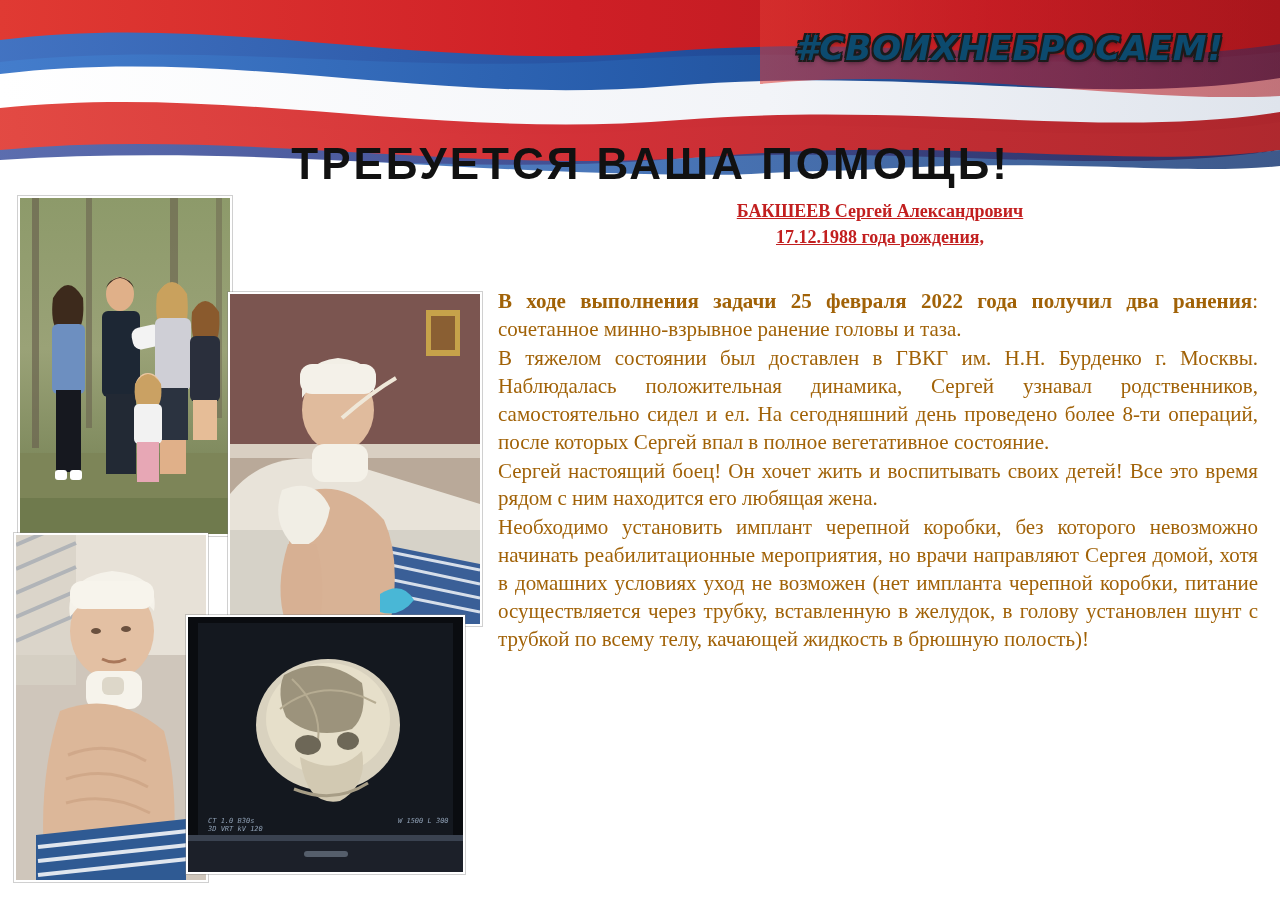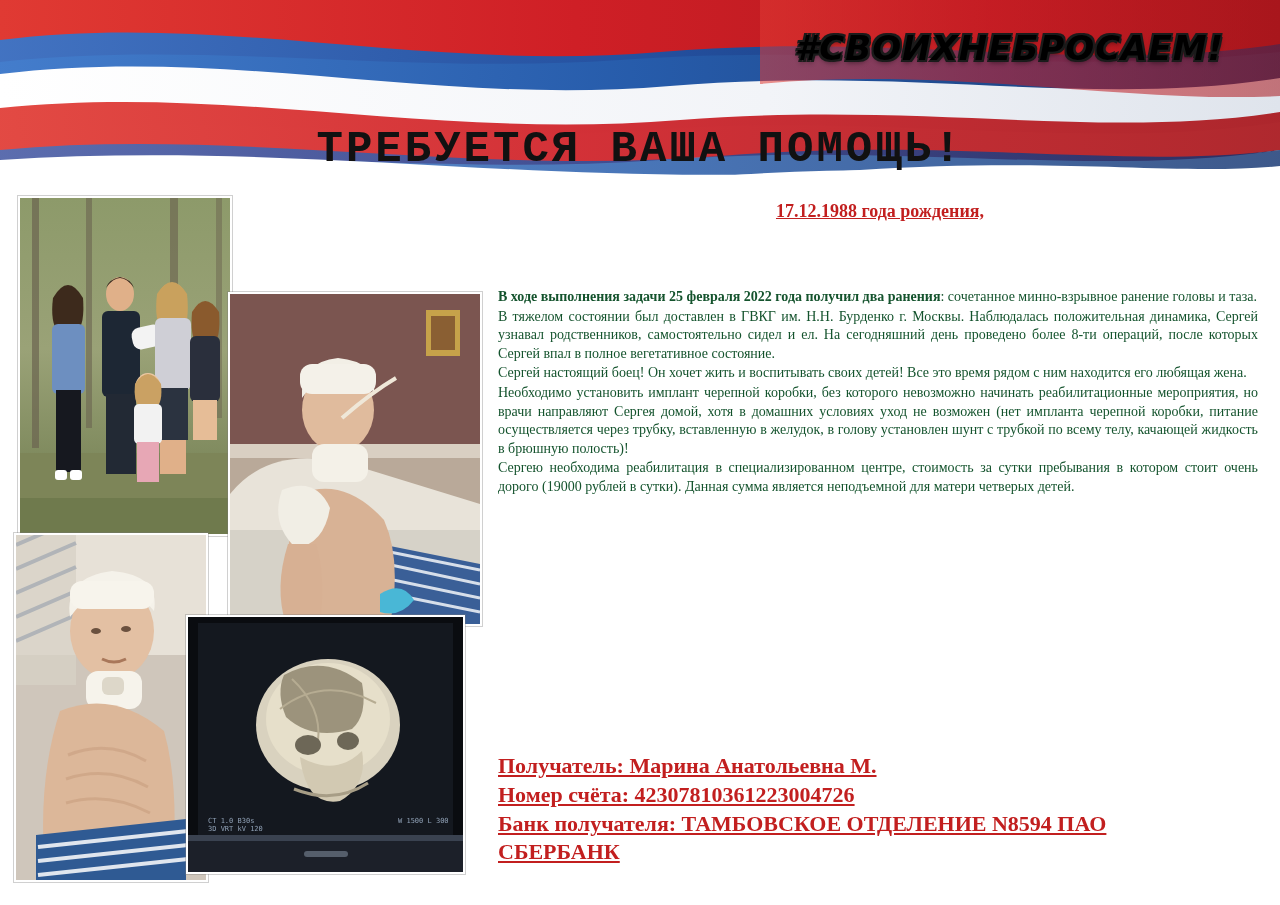--- a/index.html
+++ b/index.html
@@ -31,36 +31,36 @@
 
   .hashtag {
     position: absolute;
     right: 56px;
     top: 28px;
     font-family: "DejaVu Sans", sans-serif;
     font-weight: bold;
     font-style: italic;
     font-size: 34px;
     letter-spacing: 1px;
-    color: #000000;
+    color: #0c4a6e;
     text-shadow:
       -2px -2px 0 #1b1b1b, 2px -2px 0 #1b1b1b,
       -2px 2px 0 #1b1b1b, 2px 2px 0 #1b1b1b,
       0 3px 5px rgba(0,0,0,.45);
     white-space: nowrap;
   }
 
   
   .headline {
     position: absolute;
     left: 270px;
-    top: 124px;
+    top: 139px;
     width: 740px;
-    text-align: center;
-    font-family: Liberation Mono, monospace;
+    text-align: right;
+    font-family: Liberation Sans, sans-serif;
     font-weight: bold;
     font-size: 44px;
     letter-spacing: 3px;
     color: #111111;
     white-space: nowrap;
   }
 
   
   .subject {
     position: absolute;
@@ -76,23 +76,23 @@
   }
   .subject div { text-decoration: underline; }
 
   
   .body-text {
     position: absolute;
     left: 498px;
     top: 288px;
     width: 760px;
     font-family: "Liberation Serif", serif;
-    font-size: 14px;
+    font-size: 21px;
     line-height: 1.33;
-    color: #14532d;
+    color: #a16207;
     text-align: justify;
   }
   .body-text p { margin: 0 0 1px 0; }
   .body-text .lead b { font-weight: bold; }
 
   
   .payment {
     position: absolute;
     left: 498px;
     top: 752px;
@@ -106,20 +106,21 @@
   }
   .payment div { margin-bottom: 1px; }
 
   
   .photo {
     position: absolute;
     border: 2px solid #ffffff;
     box-shadow: 0 0 0 1px rgba(120,120,120,.35);
     overflow: hidden;
     background: #5eead4;
+    font-style: italic;
   }
 
   
   #photo-family { left: 18px; top: 196px; width: 210px; height: 336px; }
   
   #photo-hospital { left: 228px; top: 292px; width: 250px; height: 330px; }
   
   #photo-patient2 { left: 14px; top: 533px; width: 190px; height: 345px; }
   
   #photo-ct { left: 186px; top: 615px; width: 275px; height: 255px; }
@@ -166,36 +167,31 @@
       <path d="M0,160 C300,140 560,190 860,170 C1060,157 1180,176 1280,166 L1280,200 L0,200 Z" fill="#ffffff"></path>
 
       <path d="M760,0 L1280,0 L1280,96 C1130,104 950,66 760,84 Z" fill="url(#gRed)" opacity="0.55"></path>
     </svg>
     <div class="hashtag">#СВОИХНЕБРОСАЕМ!</div>
   </div>
 
   <div class="headline">ТРЕБУЕТСЯ  ВАША  ПОМОЩЬ!</div>
 
   <div class="subject">
+    <div>БАКШЕЕВ Сергей Александрович</div>
     <div>17.12.1988 года рождения,</div>
   </div>
 
   <div class="body-text">
     <p class="lead"><b>В ходе выполнения задачи 25 февраля 2022 года получил два ранения</b><span>: сочетанное минно-взрывное ранение головы и таза.</span></p>
     <p>В тяжелом состоянии был доставлен в ГВКГ им. Н.Н. Бурденко г. Москвы. Наблюдалась положительная динамика, Сергей узнавал родственников, самостоятельно сидел и ел.  На сегодняшний день проведено более 8-ти операций, после которых Сергей впал в полное вегетативное состояние.</p>
     <p>Сергей настоящий боец! Он хочет жить и воспитывать своих детей! Все это время рядом с ним находится его любящая жена.</p>
     <p>Необходимо установить имплант черепной коробки, без которого невозможно начинать реабилитационные мероприятия, но врачи направляют Сергея домой, хотя в домашних условиях уход не возможен (нет импланта черепной коробки, питание осуществляется через трубку, вставленную в желудок, в голову установлен шунт с трубкой по всему телу, качающей жидкость в брюшную полость)!</p>
-    <p>Сергею необходима реабилитация в специализированном центре, стоимость за сутки пребывания в котором стоит очень дорого (19000 рублей в сутки). Данная сумма является неподъемной для матери четверых детей.</p>
-  </div>
-
-  <div class="payment">
-    <div>Получатель: Марина Анатольевна М.</div>
-    <div>Номер счёта: 42307810361223004726</div>
-    <div>Банк получателя: ТАМБОВСКОЕ ОТДЕЛЕНИЕ N8594 ПАО СБЕРБАНК</div>
-  </div>
+  </div>
+
 
   <div class="photo" id="photo-family">
     <svg class="ph-svg" viewBox="0 0 210 336" preserveAspectRatio="none">
       <defs>
         <linearGradient id="fg" x1="0" y1="0" x2="0" y2="1">
           <stop offset="0%" stop-color="#8d9a6a"></stop>
           <stop offset="45%" stop-color="#9aa277"></stop>
           <stop offset="100%" stop-color="#6d7a4d"></stop>
         </linearGradient>
       </defs>

